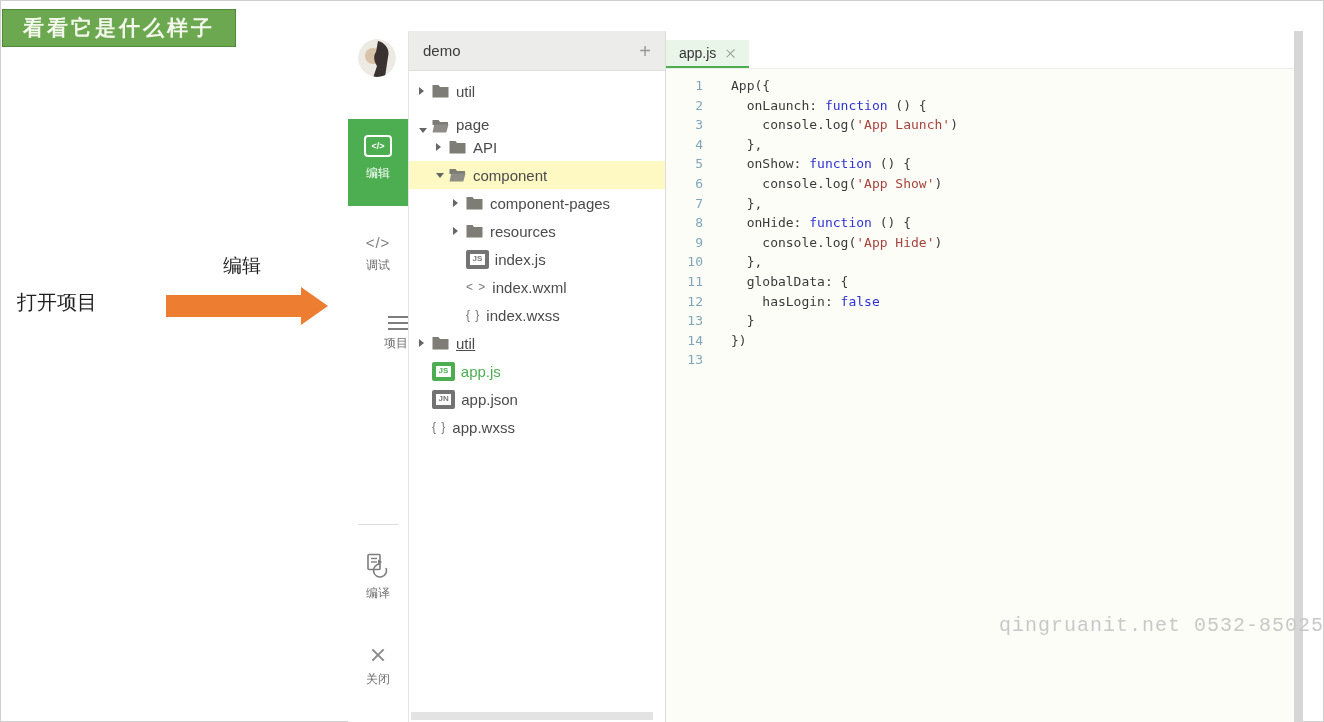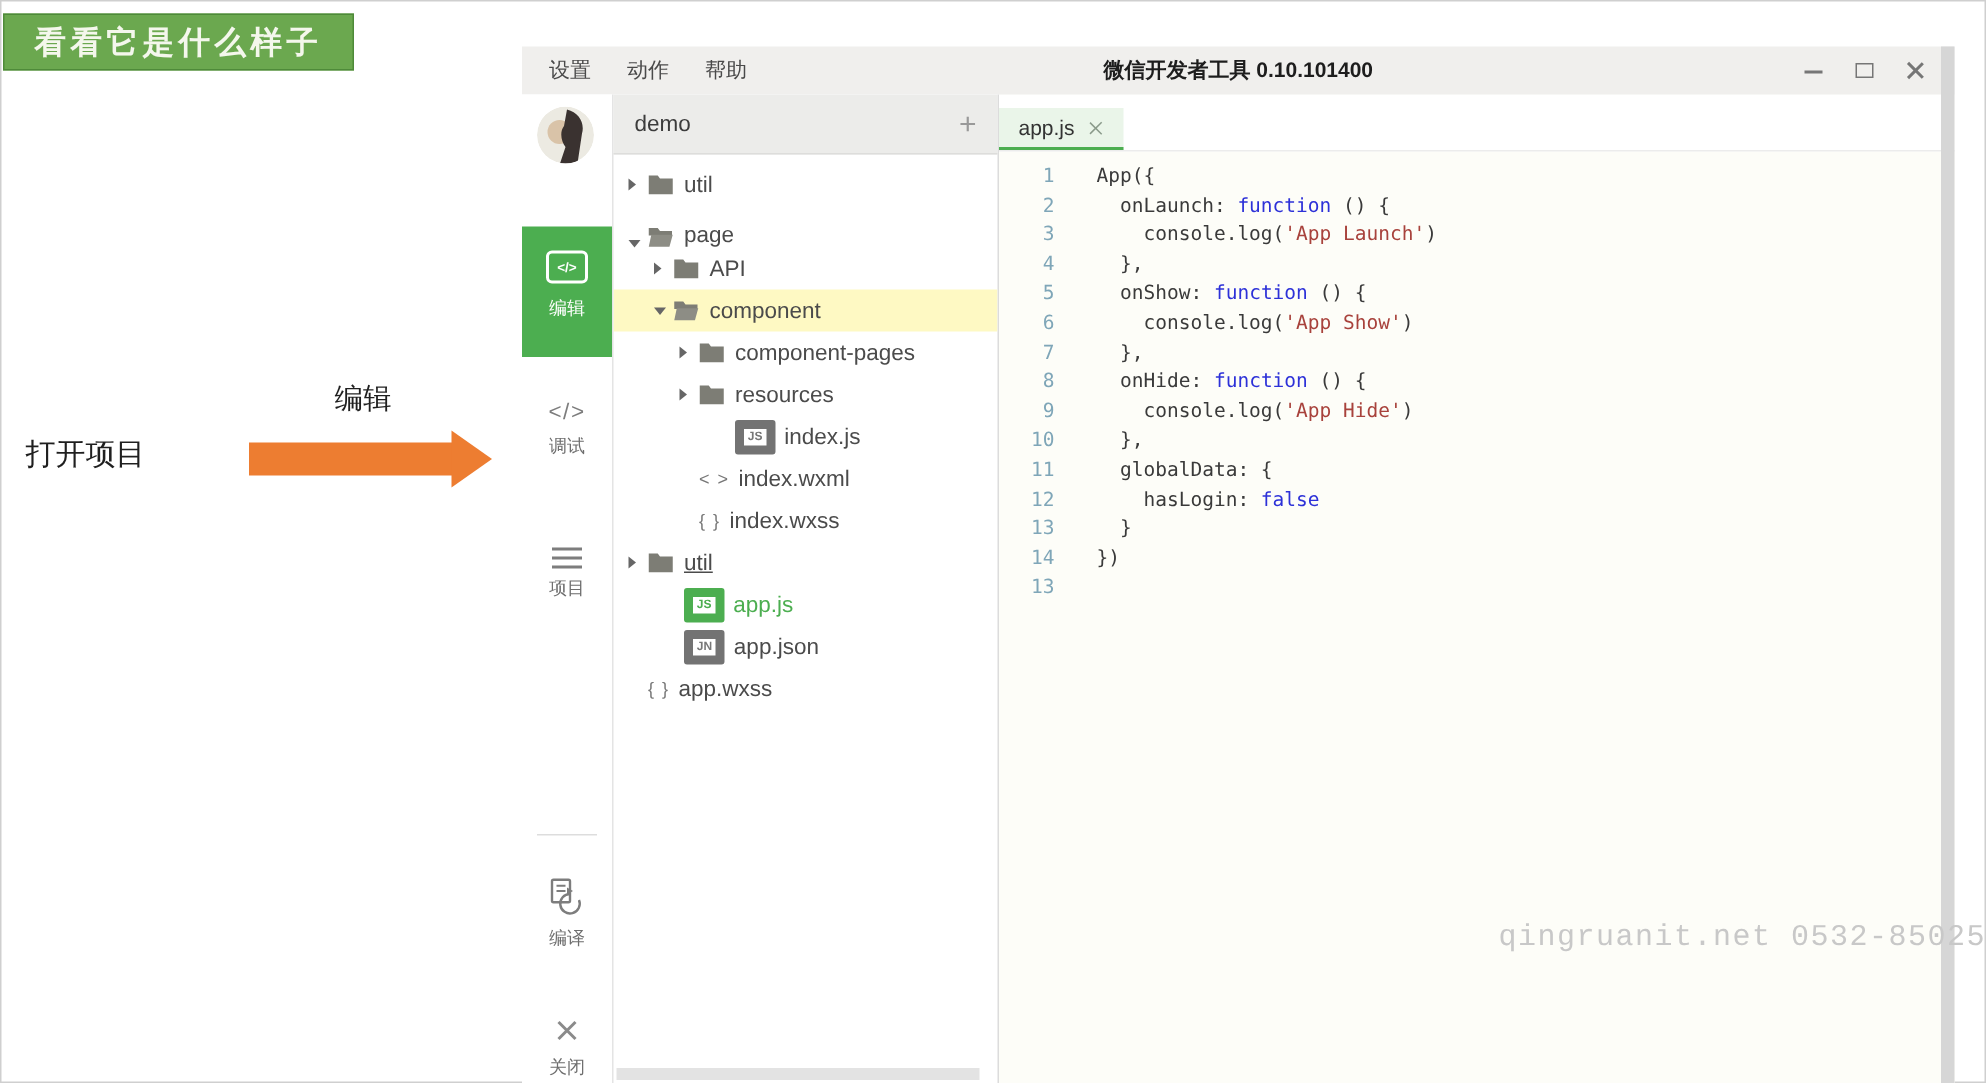--- a/index.html
+++ b/index.html
@@ -34,21 +34,21 @@
   .win-body { flex:1; display:flex; min-height:0; }
 
   
   .sidebar { width:60px; flex:none; position:relative; background:#fff; }
   .avatar { position:absolute; left:10px; top:8px; width:38px; height:38px; border-radius:50%; overflow:hidden; }
   .side-item { position:absolute; left:0; width:60px; text-align:center; color:#6e6e6e; font-size:12px; }
   .side-edit { top:88px; height:87px; background:#4cae50; color:#fff; }
   .edit-badge { margin:16px auto 8px; width:28px; height:22px; border:2px solid #fff; border-radius:4px;
     display:flex; align-items:center; justify-content:center; font-size:9px; font-weight:bold; color:#fff; letter-spacing:0; }
   .glyph-ic-lg { display:block; font-size:15px; color:#7d7d7d; margin-bottom:6px; letter-spacing:1px; }
-  .side-debug { top:203px; } .side-project { top:302px; }
+  .side-debug { top:203px; } .side-project { top:285px;text-align:right; }
   .icon-menu { display:inline-block; width:20px; height:2px; background:#7d7d7d; margin-bottom:14px;
     box-shadow:0 6px 0 #7d7d7d, 0 12px 0 #7d7d7d; }
   .side-divider { position:absolute; left:10px; right:10px; top:493px; border-top:1px solid #ddd; }
   .side-compile { top:522px; } .side-close { top:615px; }
   .side-compile svg { display:block; margin:0 auto 4px; }
   .x-gray { width:18px; height:18px; display:inline-block; position:relative; margin-bottom:4px; }
   .x-gray::before,.x-gray::after { content:""; position:absolute; left:8px; top:1px; width:2px; height:16px; background:#8a8a8a; }
   .x-gray::before { transform:rotate(45deg); } .x-gray::after { transform:rotate(-45deg); }
 
   
@@ -60,21 +60,21 @@
   .exp-add { font-size:20px; color:#999; font-weight:300; cursor:pointer; line-height:1; }
   .tree { padding-top:6px; flex:1; overflow:hidden; }
   .tree-row { height:28px; display:flex; align-items:center; font-size:15px; color:#4b4b4b; cursor:pointer; }
   .tree-row.selected { background:#fef9c3; }
   .tree-row.active-file .tree-label { color:#4cae50; }
   .tw { width:13px; flex:none; display:flex; align-items:center; }
   .arr-right { width:0; height:0; border-left:5px solid #666; border-top:4px solid transparent; border-bottom:4px solid transparent; }
   .arr-down { width:0; height:0; border-top:5px solid #666; border-left:4px solid transparent; border-right:4px solid transparent; }
   .tree-ic { flex:none; margin-right:7px; display:flex; align-items:center; }
   .badge-ic { flex:none; margin-right:6px; font-size:8px; font-weight:bold; color:#777;
-    border:6px solid #737373; border-radius:2px; padding:1.5px 2.5px; line-height:1;margin-left:24px; }
+    border:4px solid #737373; border-radius:2px; padding:1.5px 2.5px; line-height:1; }
   .badge-ic.green { color:#4cae50; border-color:#4cae50; }
   .glyph-ic { flex:none; margin-right:6px; font-size:12px; color:#777; letter-spacing:1px; white-space:pre; }
   .hscroll { position:absolute; left:2px; bottom:3px; width:242px; height:8px; background:#e3e3e3; }
 
   
   .editor { flex:1; display:flex; flex-direction:column; min-width:0; background:#fdfdf8; }
   .tab-bar { height:38px; flex:none; background:#fff; border-bottom:1px solid #ececec; display:flex; align-items:flex-end; }
   .tab { height:28px; padding:0 13px; background:#eaf5e9; border-bottom:2px solid #4cae50;
     display:flex; align-items:center; gap:9px; font-size:14px; color:#333; cursor:pointer; }
   .tab-close { width:11px; height:11px; position:relative; display:inline-block; }
@@ -96,37 +96,20 @@
 <div class="page">
 
   <div class="badge">看看它是什么样子</div>
   <div class="open-label">打开项目</div>
   <div class="arrow-label">编辑</div>
   <div class="arrow-body"></div>
   <div class="arrow-head"></div>
 
   <div class="window">
 
-    <div class="titlebar">
-      <div class="menu">
-        <span>设置</span>
-        <span>动作</span>
-        <span>帮助</span>
-      </div>
-      <div class="title">微信开发者工具 0.10.101400</div>
-      <div class="controls">
-        <span class="ctl ctl-min">
-            <i></i>
-          </span>
-        <span class="ctl ctl-max">
-            <i></i>
-          </span>
-        <span class="ctl x-icon"></span>
-      </div>
-    </div>
 
     <div class="win-body">
 
       <div class="sidebar">
         <div class="avatar">
           <svg width="38" height="38" viewBox="0 0 38 38">
             <circle cx="19" cy="19" r="19" fill="#eceae2"></circle>
             <circle cx="15" cy="17" r="8" fill="#d9c3a8"></circle>
             <path d="M20 2 c8 2 12 9 10 16 l-3 20 c-4 3 -9 3 -12 1 l4 -12 c-3 -4 -4 -10 -1 -14 z" fill="#3a3230"></path>
           </svg>

